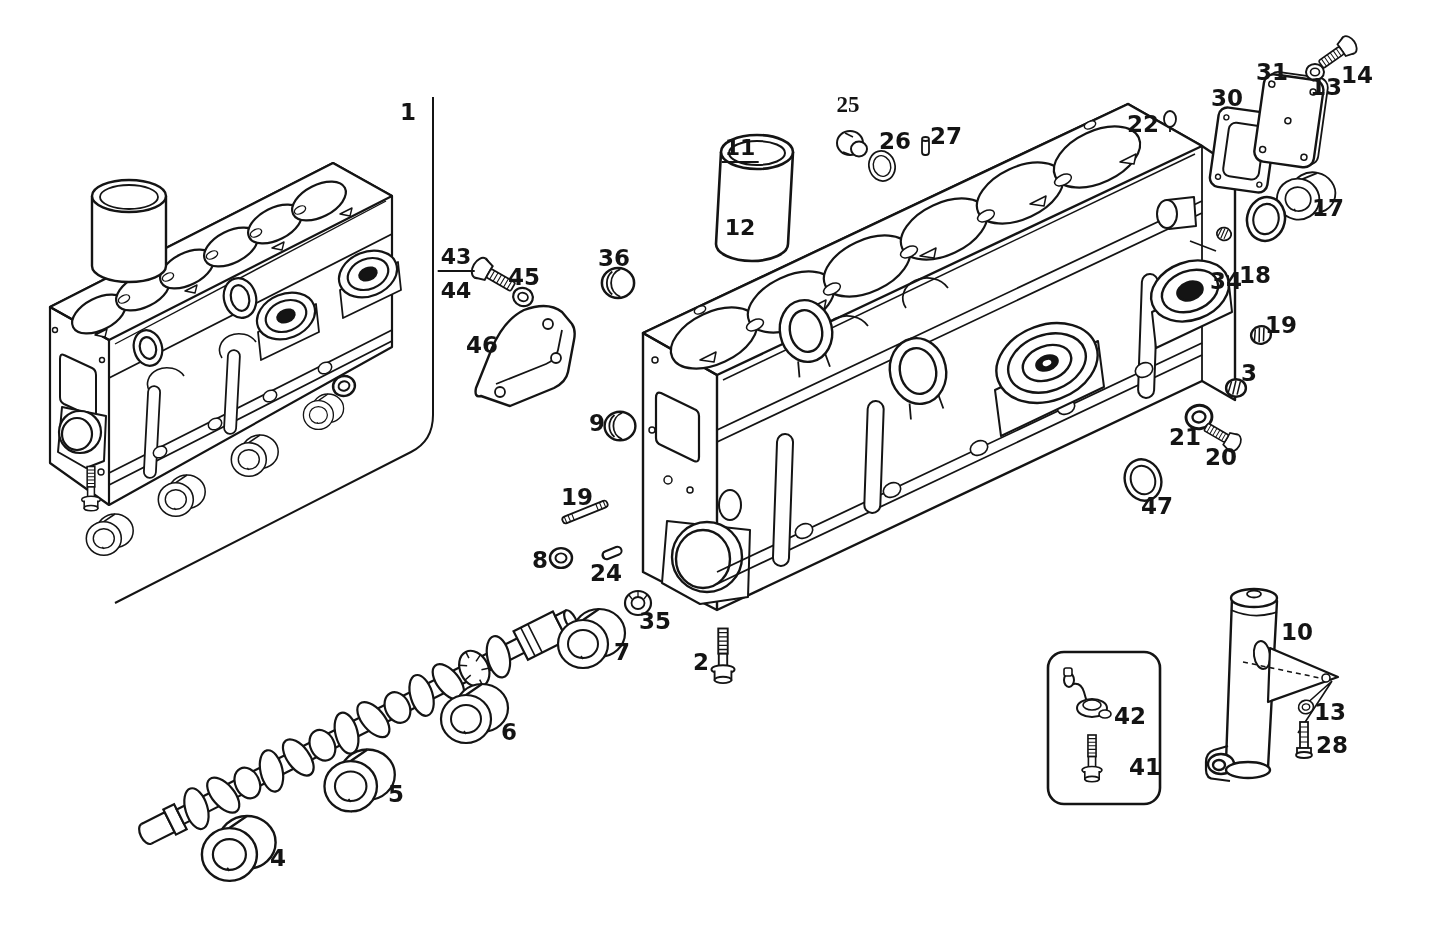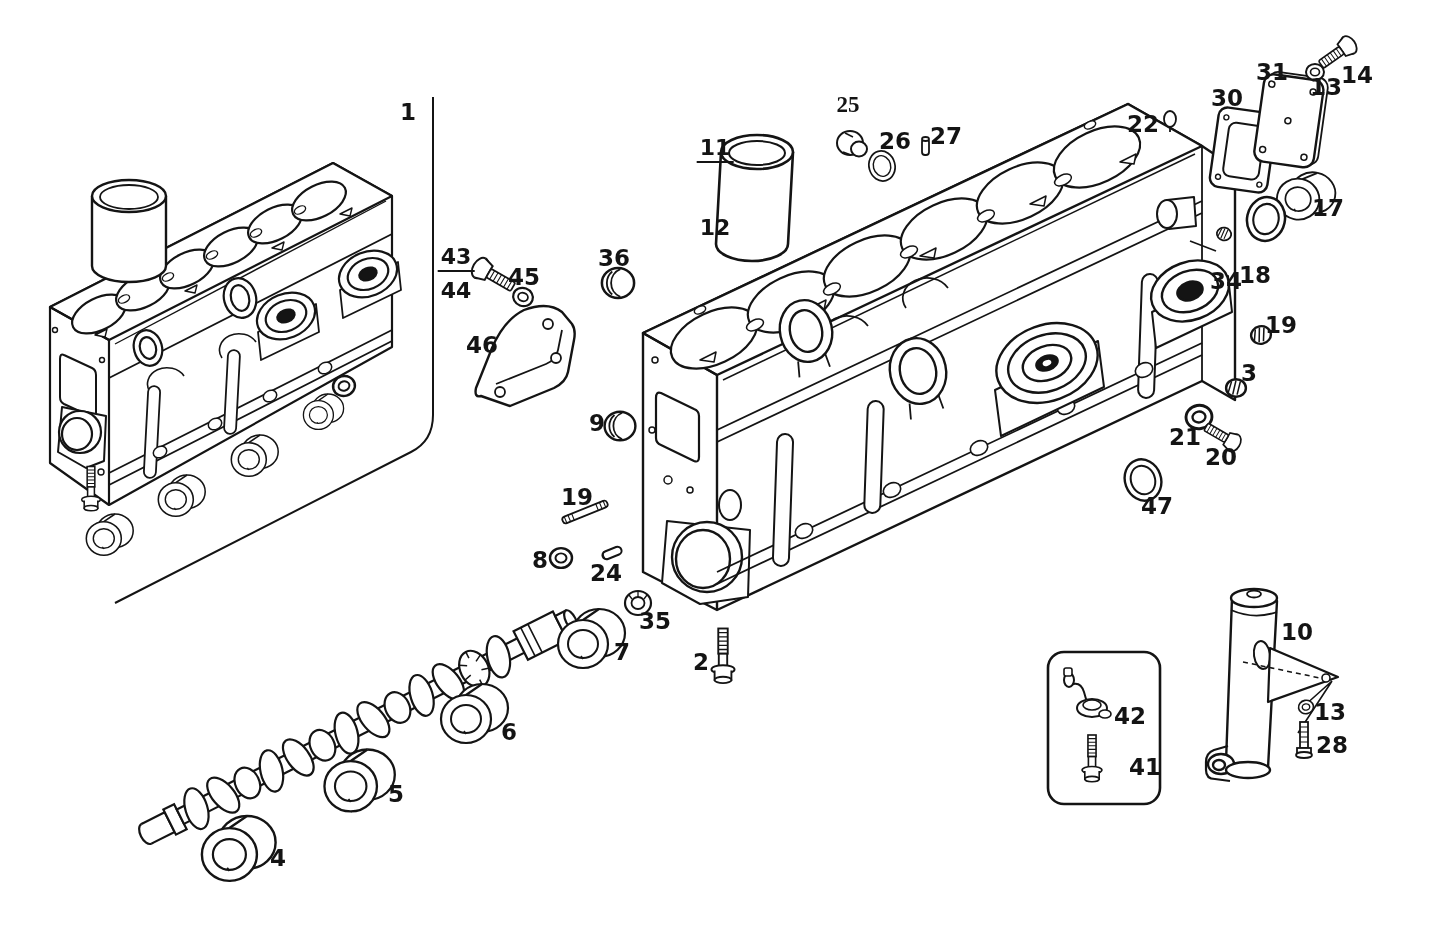--- a/index.html
+++ b/index.html
@@ -380,21 +380,21 @@
       <div class="callout" style="left: 408px; top: 112px;">1</div>
       <div class="callout" style="left: 701px; top: 662px;">2</div>
       <div class="callout" style="left: 1249px; top: 373px;">3</div>
       <div class="callout" style="left: 278px; top: 858px;">4</div>
       <div class="callout" style="left: 396px; top: 794px;">5</div>
       <div class="callout" style="left: 509px; top: 732px;">6</div>
       <div class="callout" style="left: 622px; top: 652px;">7</div>
       <div class="callout" style="left: 540px; top: 560px;">8</div>
       <div class="callout" style="left: 597px; top: 423px;">9</div>
       <div class="callout" style="left: 1297px; top: 632px;">10</div>
-      <div class="callout stacked" style="left: 715px; top: 188px; gap: 46px;">
+      <div class="callout stacked" style="left: 740px; top: 188px; gap: 46px;">
         <span class="frac-top">11</span>
         <span class="frac-bottom">12</span>
       </div>
       <div class="callout" style="left: 1326px; top: 87px;">13</div>
       <div class="callout" style="left: 1330px; top: 712px;">13</div>
       <div class="callout" style="left: 1357px; top: 75px;">14</div>
       <div class="callout" style="left: 1328px; top: 174px; margin-top: 34px;">17</div>
       <div class="callout" style="left: 1255px; top: 247px; margin-top: 28px;">18</div>
       <div class="callout" style="left: 1281px; top: 325px;">19</div>
       <div class="callout" style="left: 1221px; top: 457px;">20</div>

